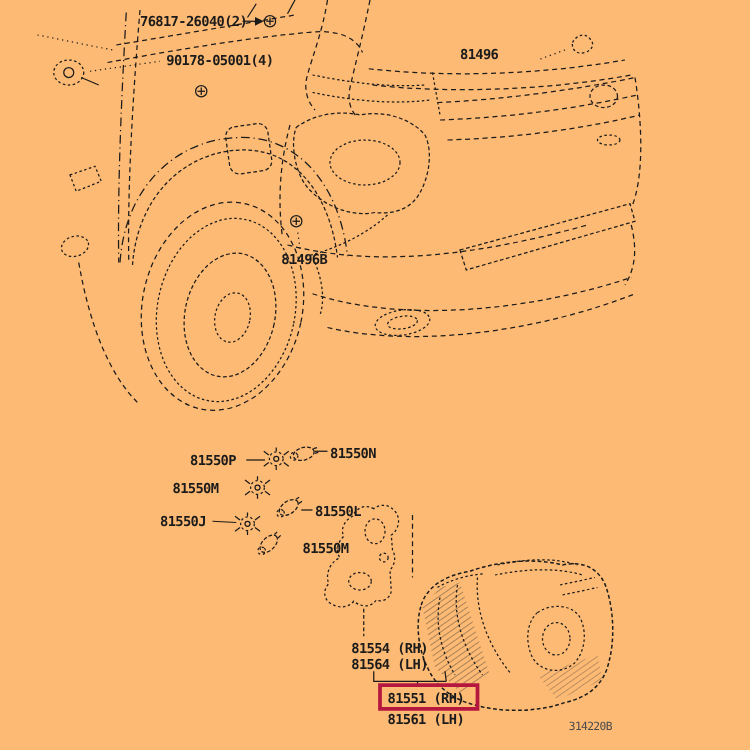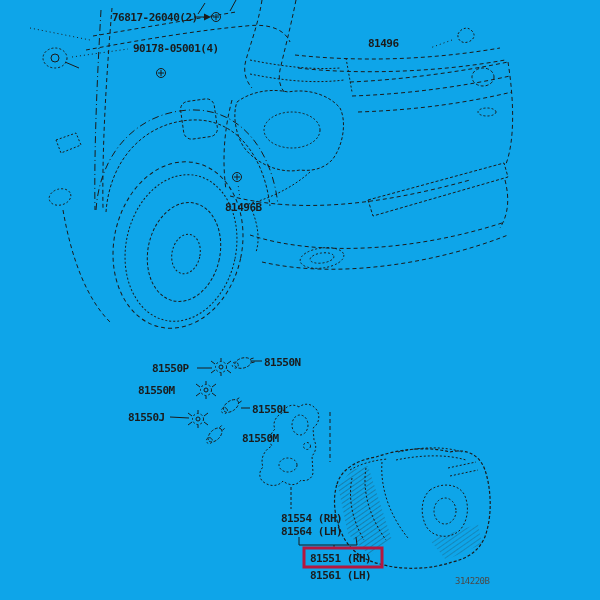--- a/index.html
+++ b/index.html
@@ -1,16 +1,16 @@
 <!DOCTYPE html>
 <html><head>
 <meta charset="utf-8">
 <style>
   html,body{margin:0;padding:0;background:#ffffff;}
-  .canvas{position:relative;width:600px;height:600px;background:#0ea5e9;overflow:hidden;}
+  .canvas{position:relative;width:600px;height:600px;background:#fdba74;overflow:hidden;}
   svg{display:block;}
   svg *{vector-effect:non-scaling-stroke;}
   .ln{stroke:#1b1b1b;fill:none;stroke-width:1;}
   .ln2{stroke:#1b1b1b;fill:none;stroke-width:1.2;}
   .d1{stroke-dasharray:4 3;}
   .d2{stroke-dasharray:2 2;}
   .d3{stroke-dasharray:3 2;}
   .dd{stroke-dasharray:7 3 1 3;}
   .dot{stroke-dasharray:1 3;}
   .lbl{font-family:"DejaVu Sans Mono","Liberation Mono",monospace;font-weight:bold;

